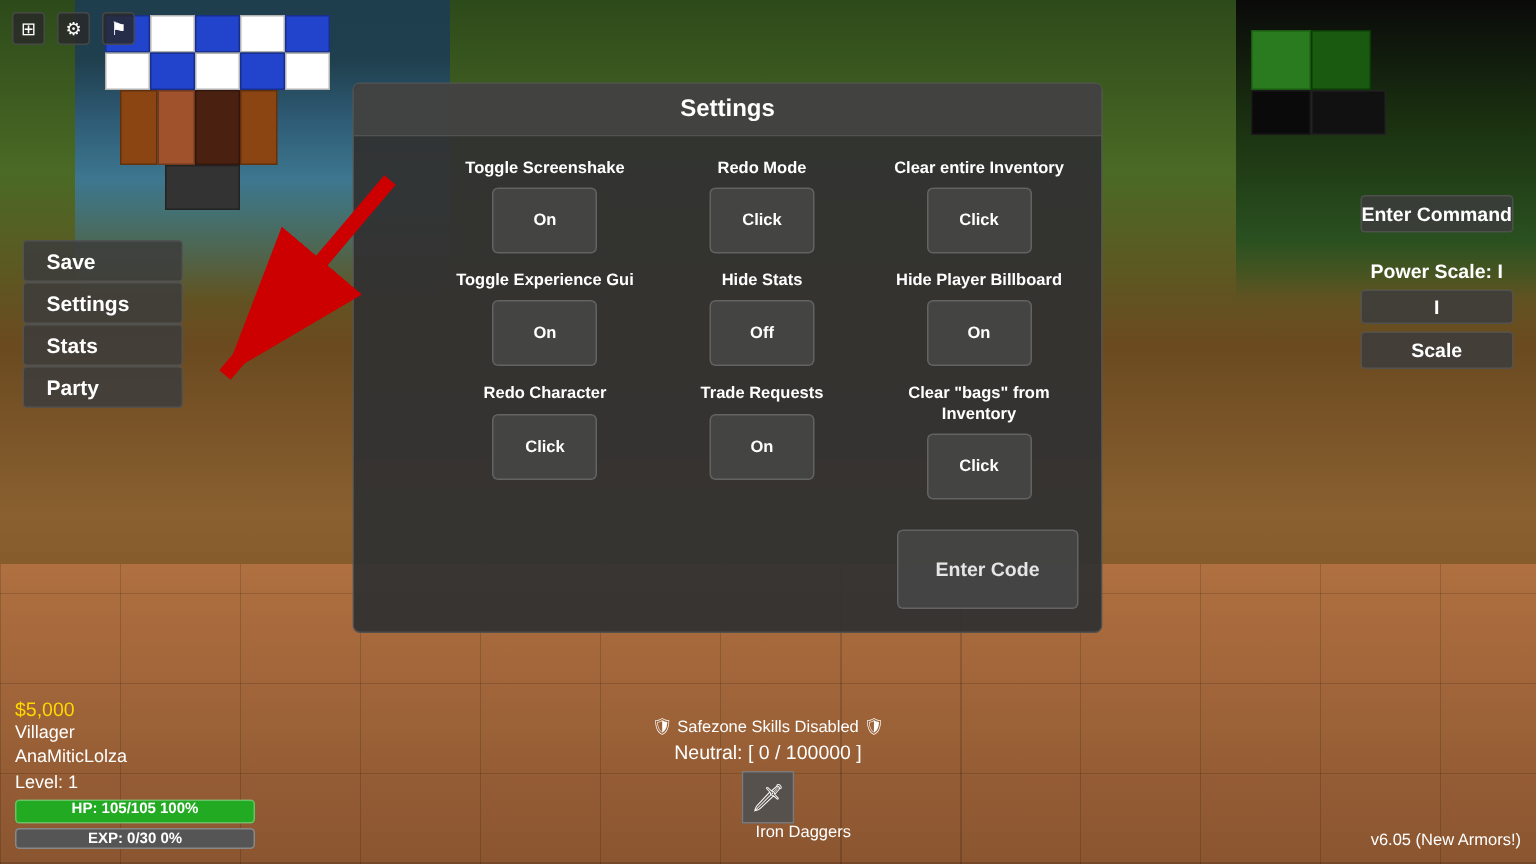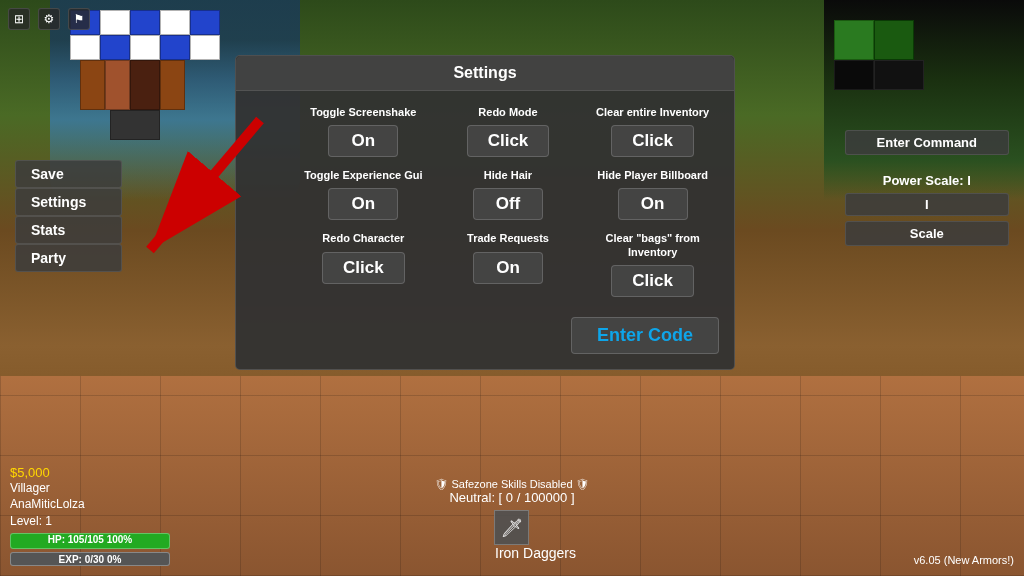--- a/index.html
+++ b/index.html
@@ -147,62 +147,62 @@
       font-weight: bold;
       text-align: center;
       line-height: 1.2;
     }
 
     .setting-btn {
       background: rgba(70, 70, 70, 0.9);
       color: white;
       border: 1px solid rgba(120, 120, 120, 0.6);
       border-radius: 4px;
-      padding: 5px 20px;
-      font-size: 17px;
+      padding: 15px 20px;
+      font-size: 11px;
       font-weight: bold;
       cursor: pointer;
       min-width: 70px;
       text-align: center;
     }
 
     .enter-code-row {
       display: flex;
       justify-content: flex-end;
       padding: 5px 15px 0 15px;
     }
 
     .enter-code-btn {
       background: rgba(70, 70, 70, 0.9);
-      color: #0ea5e9;
+      color: #e5e5e5;
       border: 1px solid rgba(120, 120, 120, 0.6);
       border-radius: 4px;
-      padding: 7px 25px;
-      font-size: 18px;
+      padding: 18px 25px;
+      font-size: 13px;
       font-weight: bold;
       cursor: pointer;
     }
 
     
     .right-panel {
       position: absolute;
       right: 15px;
       top: 130px;
       display: flex;
       flex-direction: column;
       gap: 5px;
       z-index: 10;
     }
 
     .cmd-btn {
       background: rgba(60, 60, 60, 0.85);
       color: white;
       border: 1px solid rgba(100,100,100,0.5);
       border-radius: 3px;
-      padding: 4px 31px;
+      padding: 4px 0;
       font-size: 13px;
       font-weight: bold;
       cursor: pointer;
       text-align: center;
     }
 
     .power-scale-label {
       color: white;
       font-size: 13px;
       font-weight: bold;
@@ -296,21 +296,21 @@
       height: 35px;
       background: rgba(80,80,80,0.9);
       border: 1px solid rgba(150,150,150,0.6);
       display: flex;
       align-items: center;
       justify-content: center;
       font-size: 18px;
     }
 
     .item-label {
-      font-size: 14px;
+      font-size: 11px;
       color: white;
       text-align: center;
       margin-left: 47px;
     }
 
     
     .version-text {
       position: absolute;
       bottom: 10px;
       right: 10px;
@@ -430,21 +430,21 @@
       <span class="setting-label">Clear entire Inventory</span>
       <button class="setting-btn">Click</button>
     </div>
 
     <div class="setting-cell">
       <span class="setting-label">Toggle Experience Gui</span>
       <button class="setting-btn">On</button>
     </div>
 
     <div class="setting-cell">
-      <span class="setting-label">Hide Hair</span>
+      <span class="setting-label">Hide Stats</span>
       <button class="setting-btn">Off</button>
     </div>
 
     <div class="setting-cell">
       <span class="setting-label">Hide Player Billboard</span>
       <button class="setting-btn">On</button>
     </div>
 
     <div class="setting-cell">
       <span class="setting-label">Redo Character</span>

